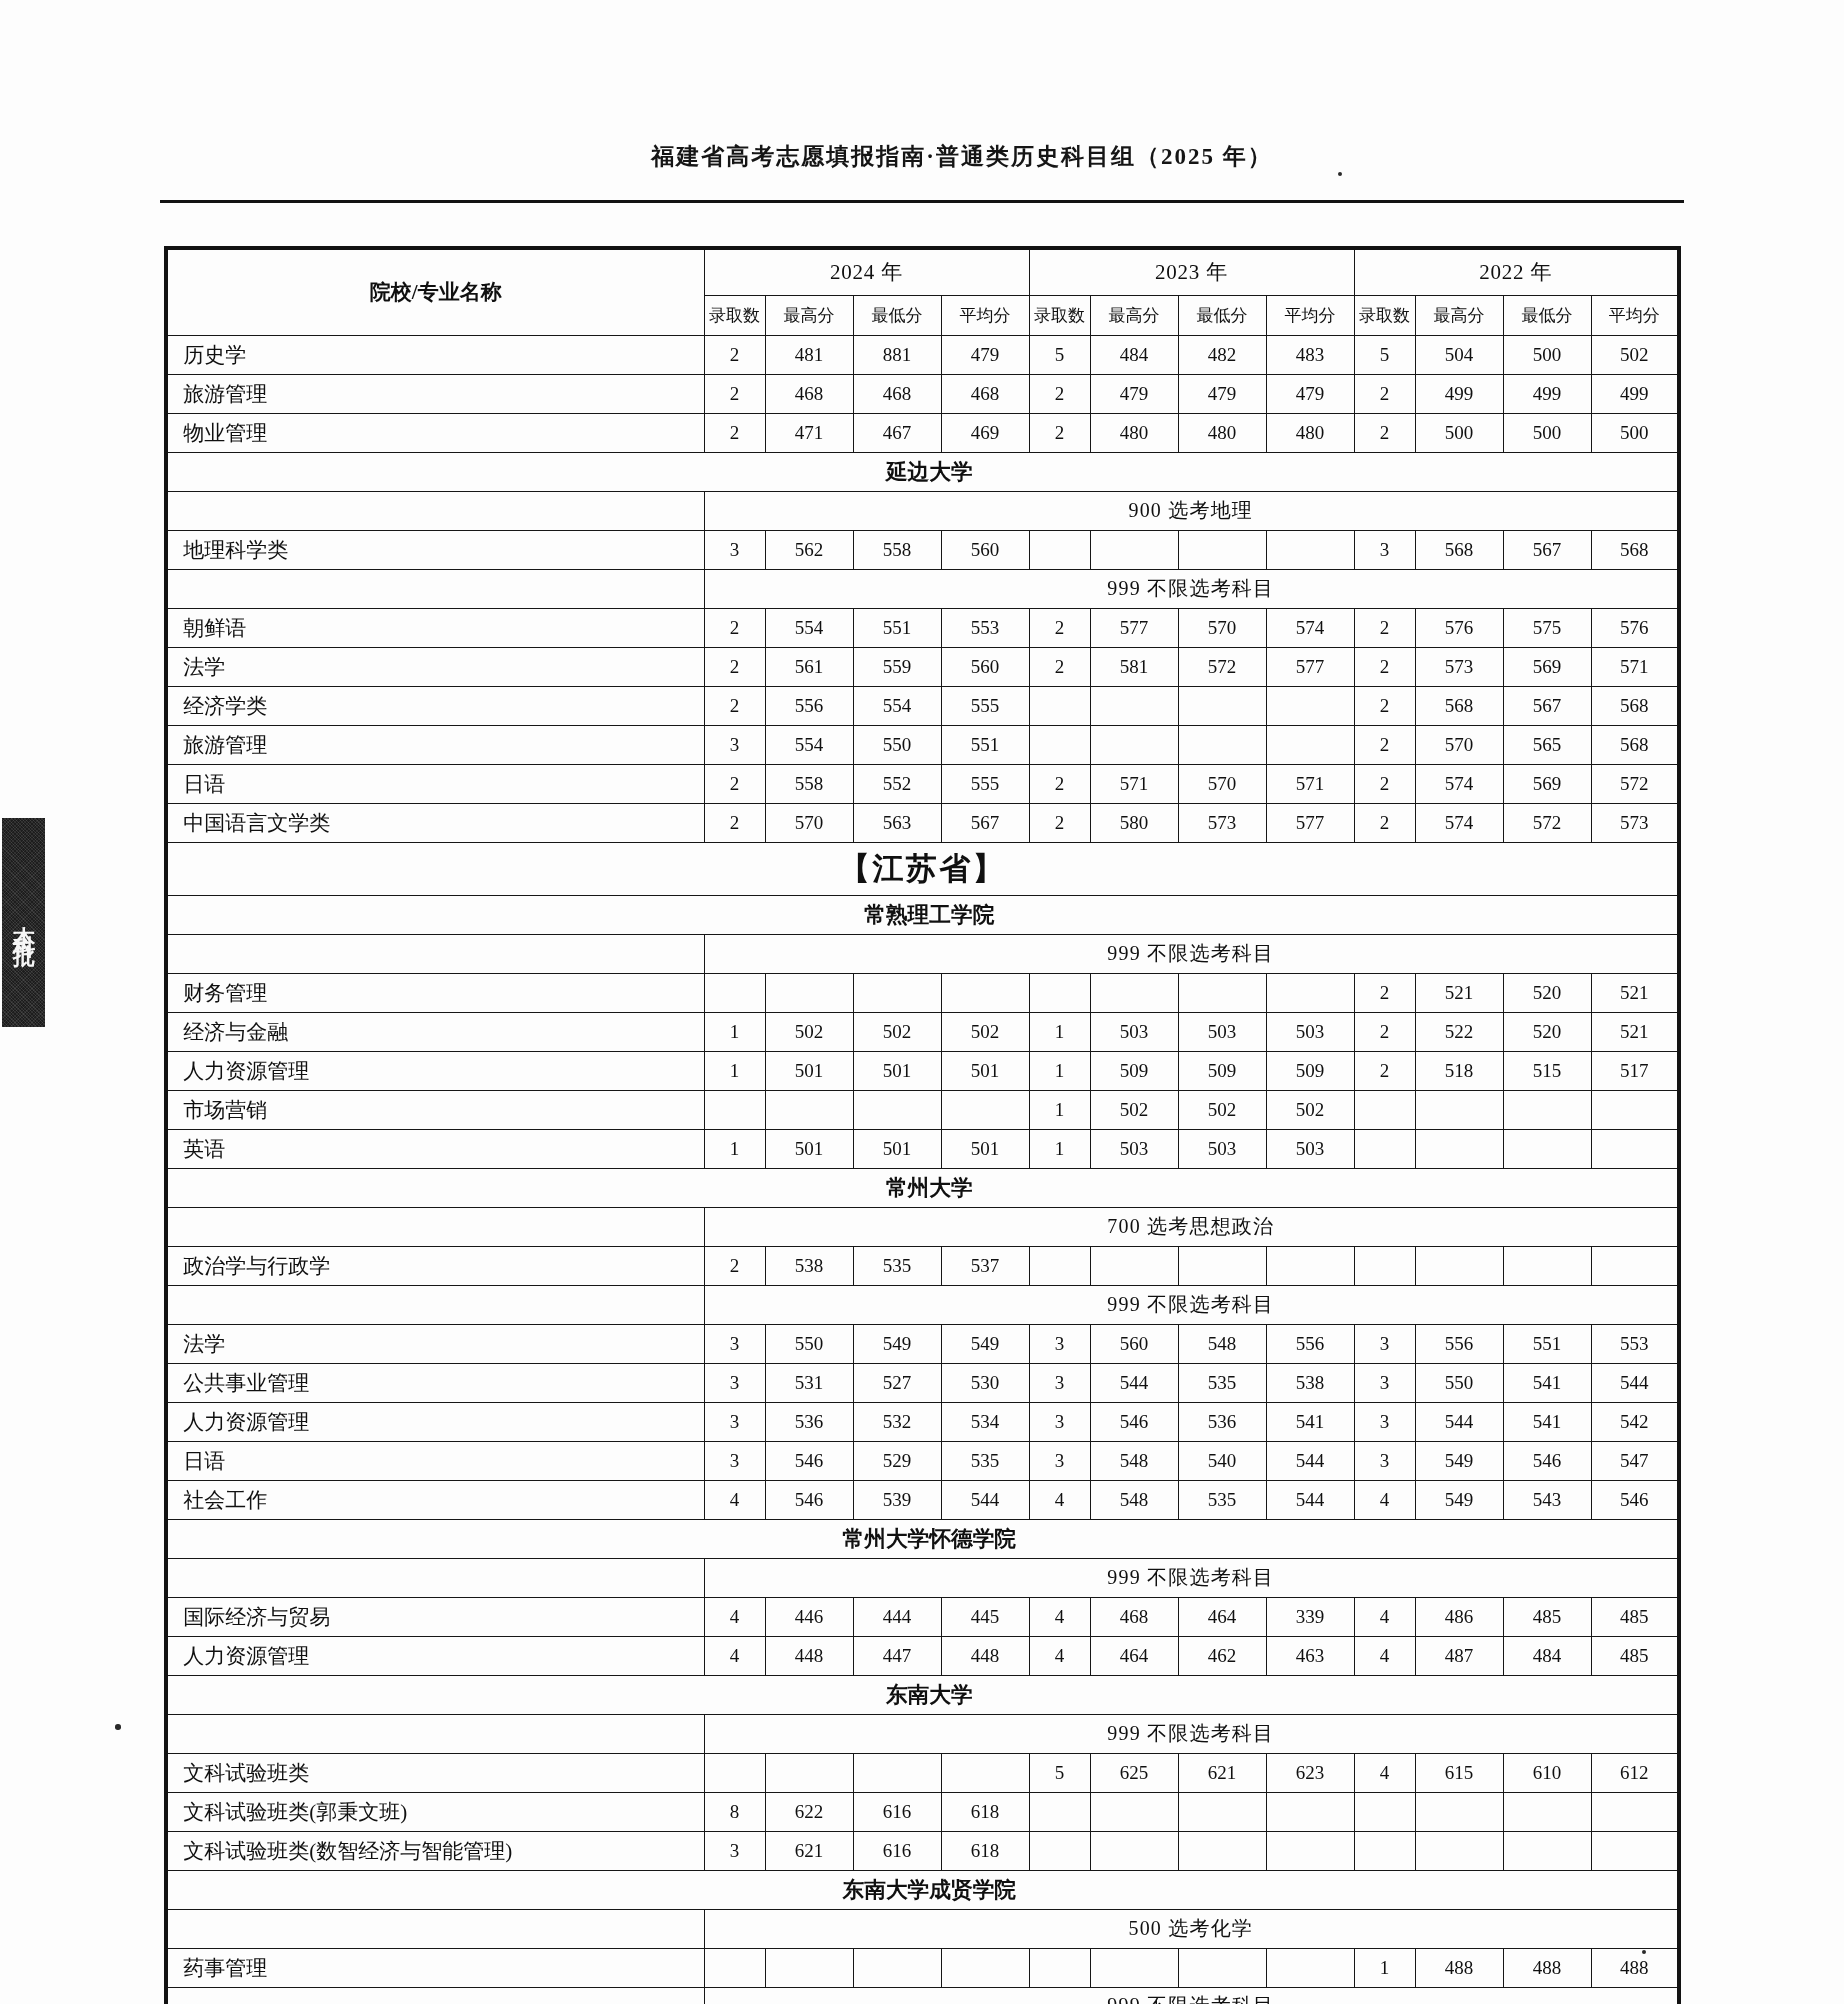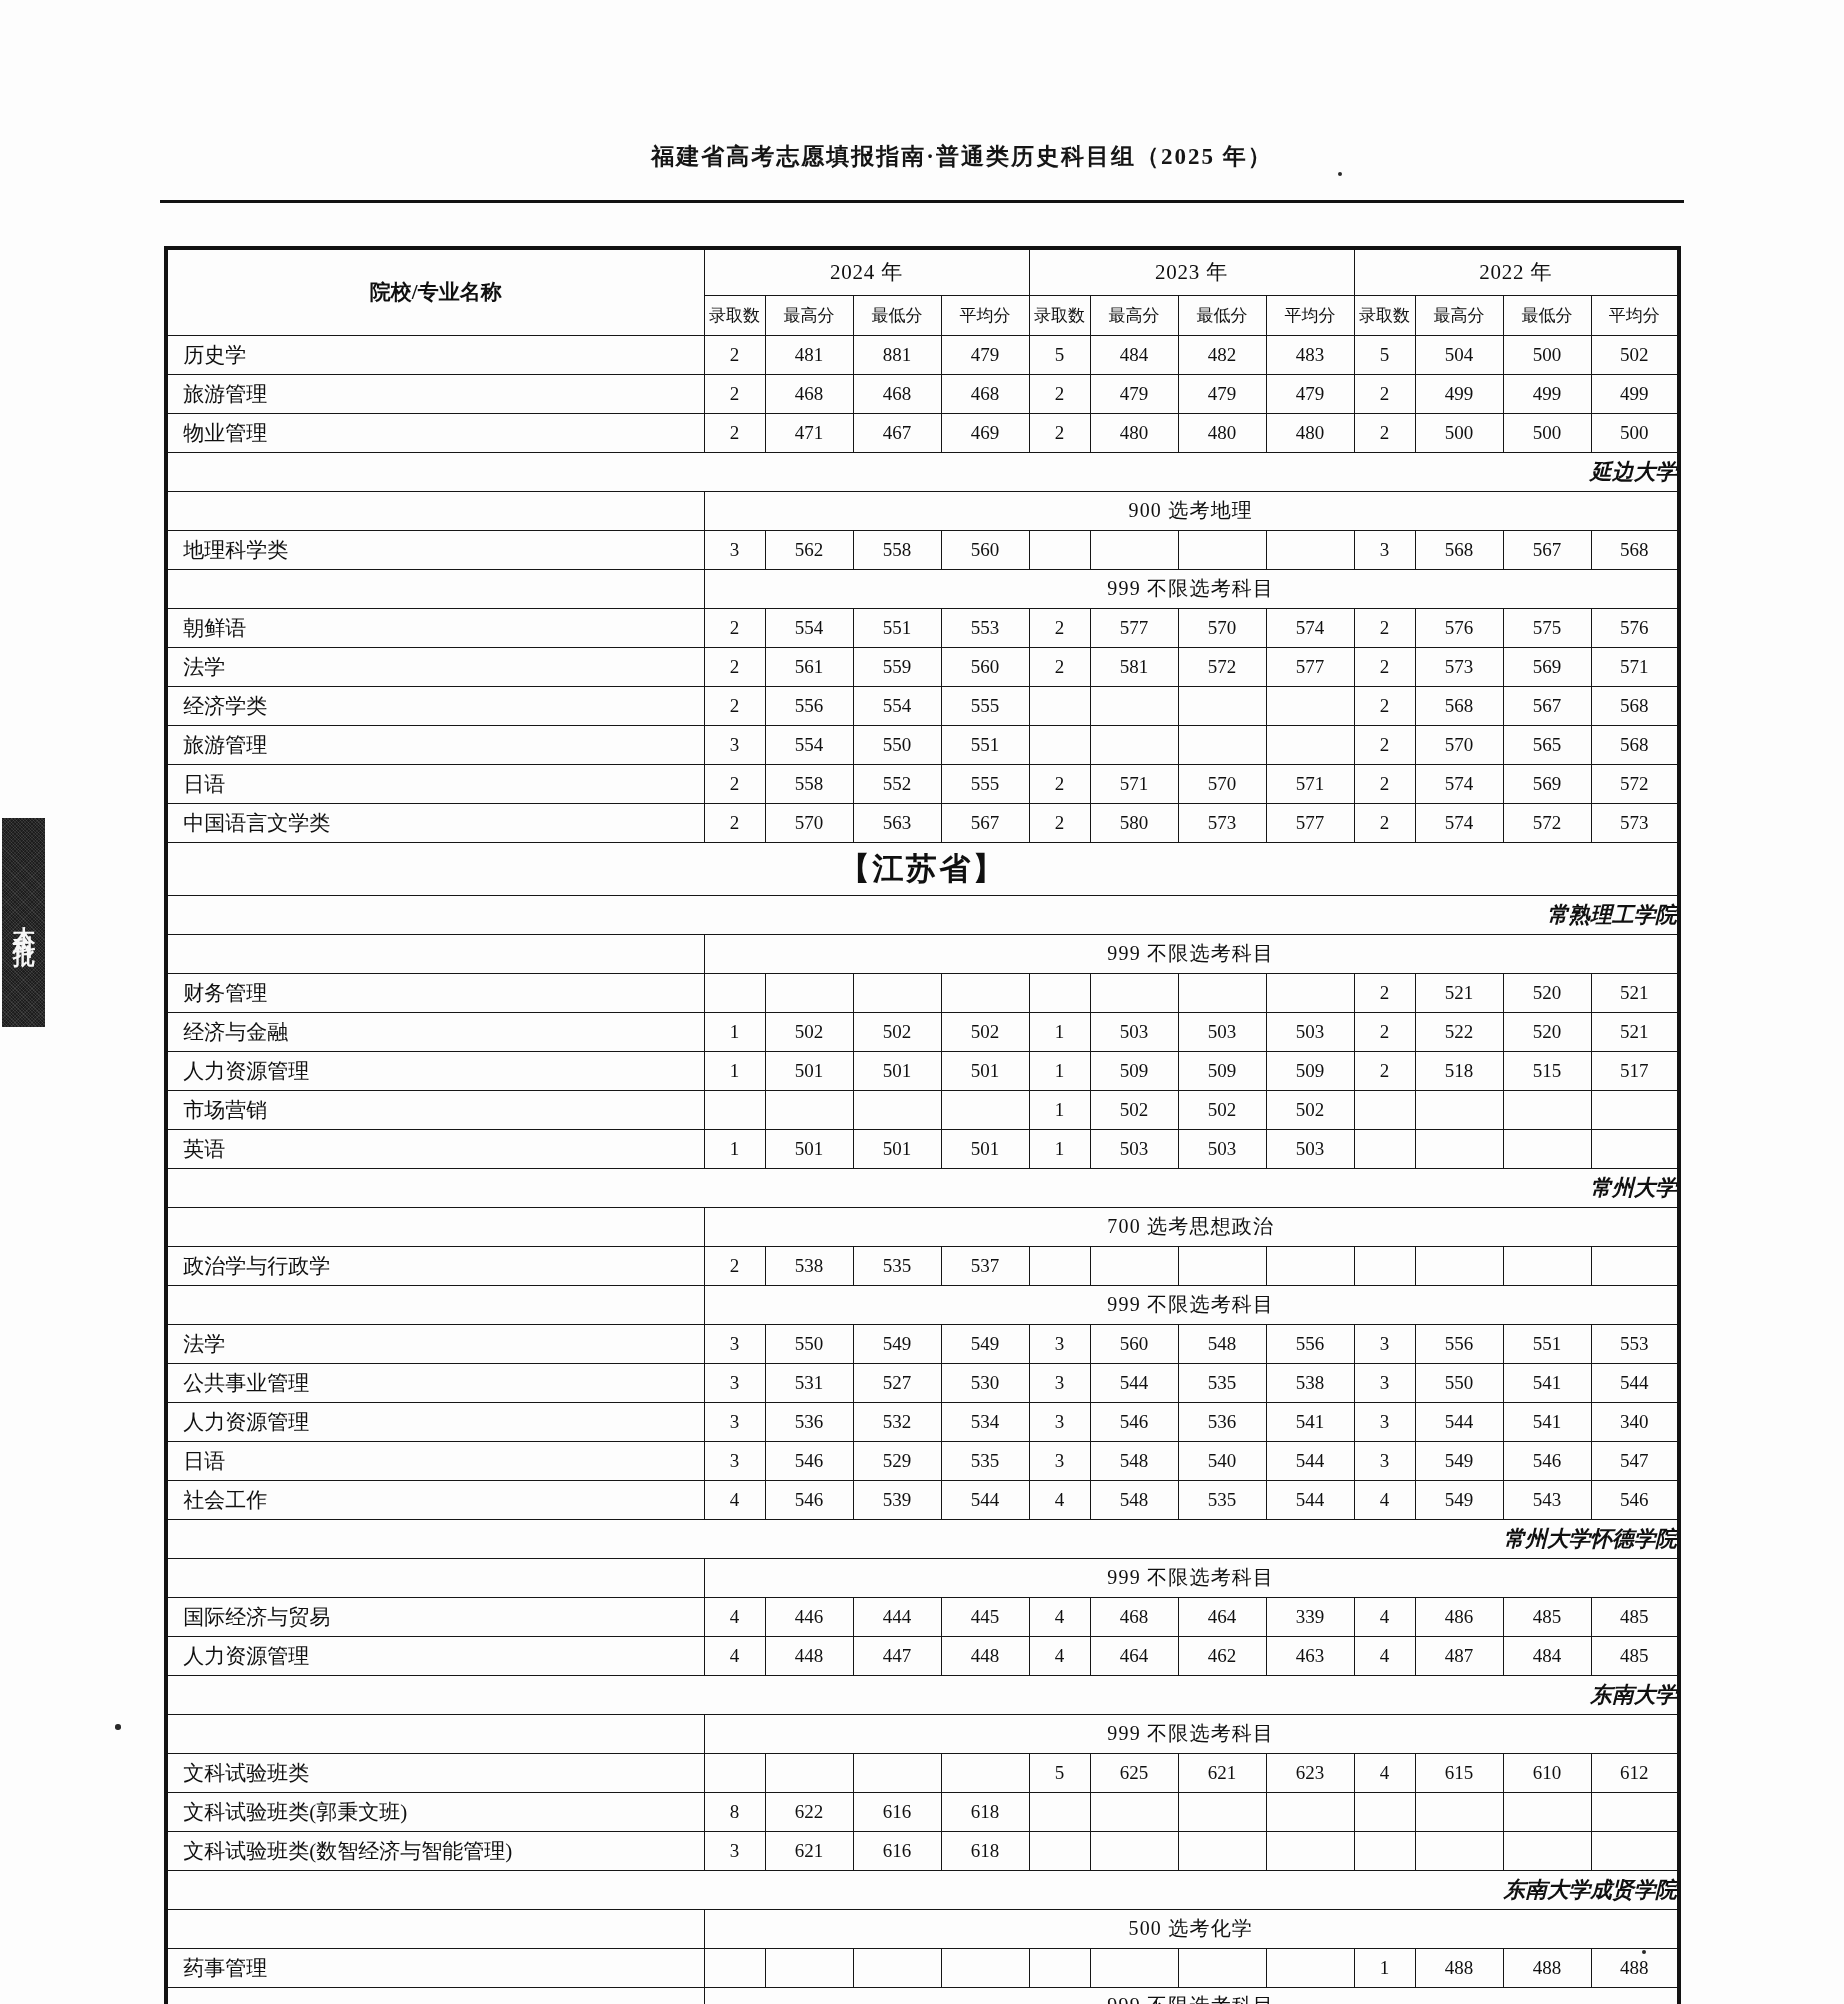--- a/index.html
+++ b/index.html
@@ -28,21 +28,21 @@
   }
   .score-table thead tr.years-row{height:47px;}
   .score-table thead tr.sub-row{height:40px;}
   .score-table tbody tr{height:39px;}
   .score-table tbody tr.province-row{height:53px;}
   th.name-head{font-size:21px;font-weight:700;text-align:center;}
   th.year-head{font-size:21px;font-weight:400;text-align:center;letter-spacing:0.8px;}
   th.sub-head{font-size:17px;font-weight:400;text-align:center;}
   td.name{font-size:21px;text-align:left;padding-left:15.2px;font-weight:400;}
   td.num{font-size:19px;text-align:center;}
-  td.school{font-size:21.7px;font-weight:700;text-align:right;padding-left:13.6px;font-style:italic;}
+  td.school{font-size:21.7px;font-weight:700;text-align:center;padding-left:13.6px;}
   td.req{font-size:20px;font-weight:400;text-align:center;letter-spacing:1.2px;margin-left:24px;}
   td.empty-name{}
   td.province{font-size:31px;font-weight:700;text-align:center;letter-spacing:2.4px;}
   col.c-name{width:538px;}
   col.c-n{width:61px;}
   col.c-s{width:88px;}
   .side-tab{
     position:absolute;left:2.4px;top:818px;width:43px;height:209px;
     background-color:#1d1d1d;
     background-image:
@@ -416,21 +416,21 @@
         <td class="num">536</td>
         <td class="num">532</td>
         <td class="num">534</td>
         <td class="num">3</td>
         <td class="num">546</td>
         <td class="num">536</td>
         <td class="num">541</td>
         <td class="num">3</td>
         <td class="num">544</td>
         <td class="num">541</td>
-        <td class="num">340</td>
+        <td class="num">542</td>
       </tr>
       <tr>
         <td class="name">日语</td>
         <td class="num">3</td>
         <td class="num">546</td>
         <td class="num">529</td>
         <td class="num">535</td>
         <td class="num">3</td>
         <td class="num">548</td>
         <td class="num">540</td>

